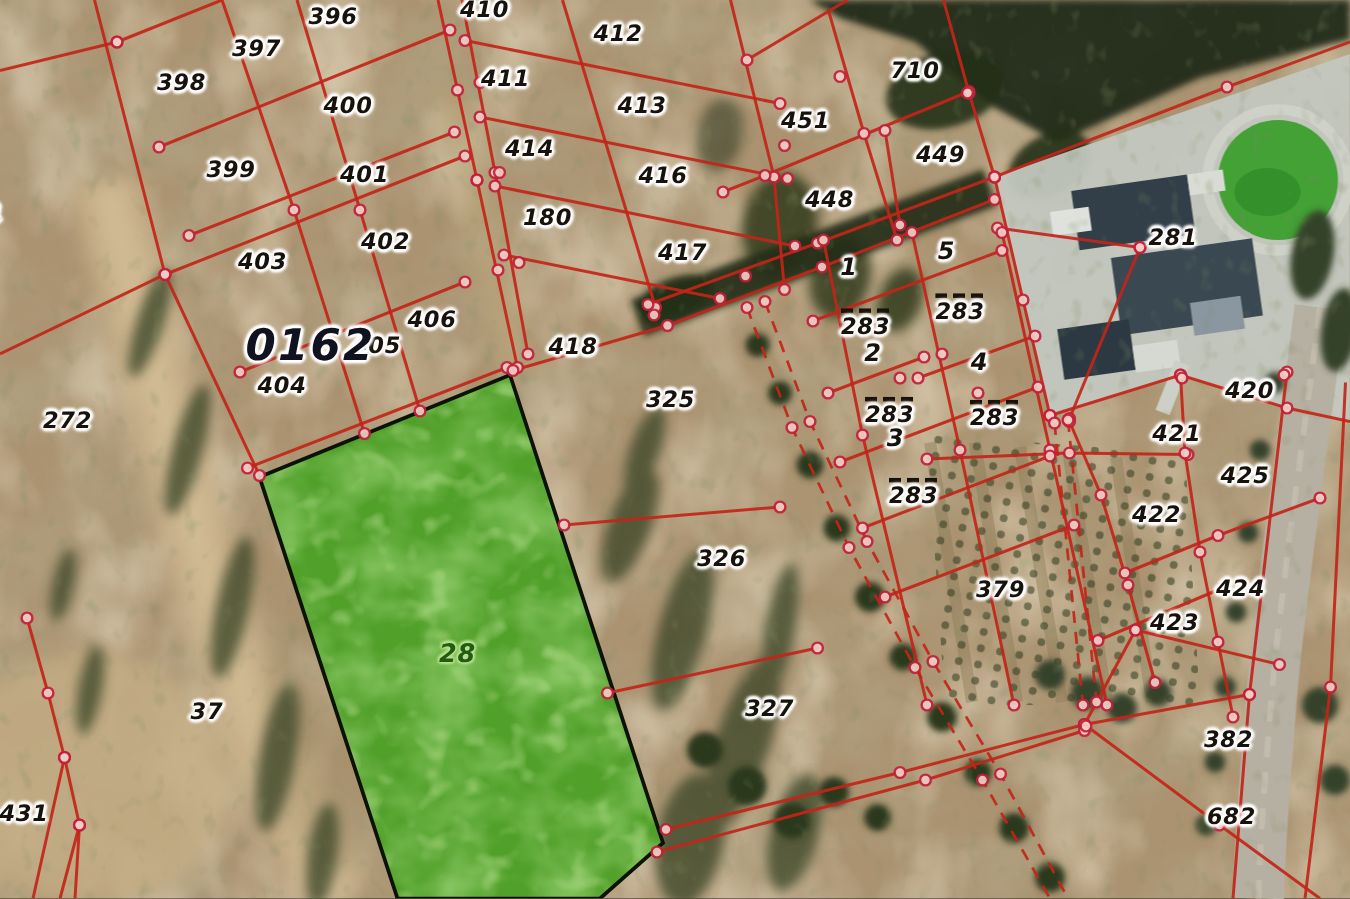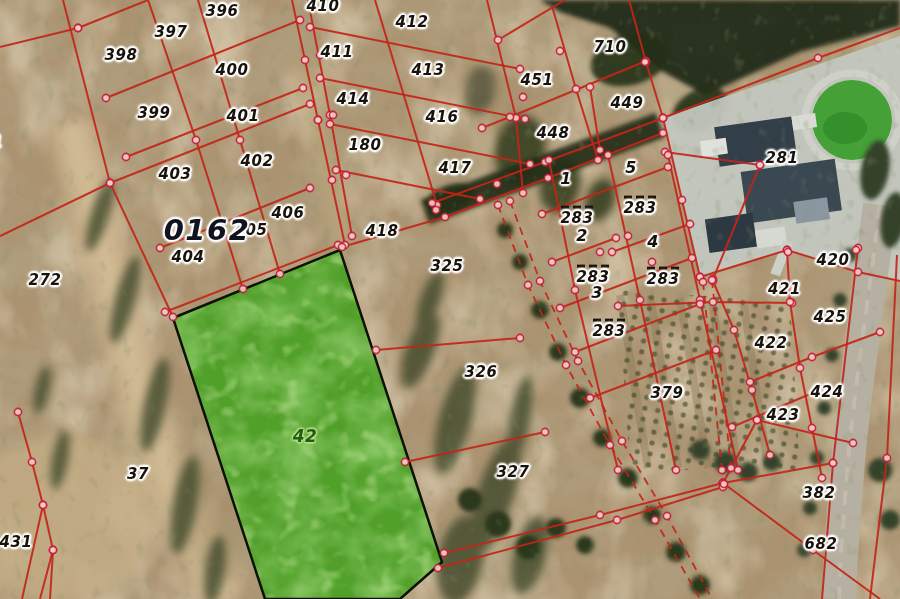--- a/index.html
+++ b/index.html
@@ -476,15 +476,15 @@
       <div class="lbl" style="left: 833px; top: 261px;">420</div>
       <div class="lbl" style="left: 761px; top: 290px; padding-left: 47px;">421</div>
       <div class="lbl" style="left: 830px; top: 318px;">425</div>
       <div class="lbl" style="left: 771px; top: 344px;">422</div>
       <div class="lbl" style="left: 827px; top: 393px;">424</div>
       <div class="lbl" style="left: 783px; top: 416px;">423</div>
       <div class="lbl" style="left: 819px; top: 494px;">382</div>
       <div class="lbl" style="left: 821px; top: 545px;">682</div>
       <div class="lbl" style="left: 138px; top: 475px;">37</div>
       <div class="lbl" style="left: 16px; top: 543px; text-align: right;">431</div>
-      <div class="lbl hl" style="left: 305px; top: 437px;">42</div>
+      <div class="lbl hl" style="left: 305px; top: 437px;">28</div>
     </div>
 </div>
 
 </body></html>

